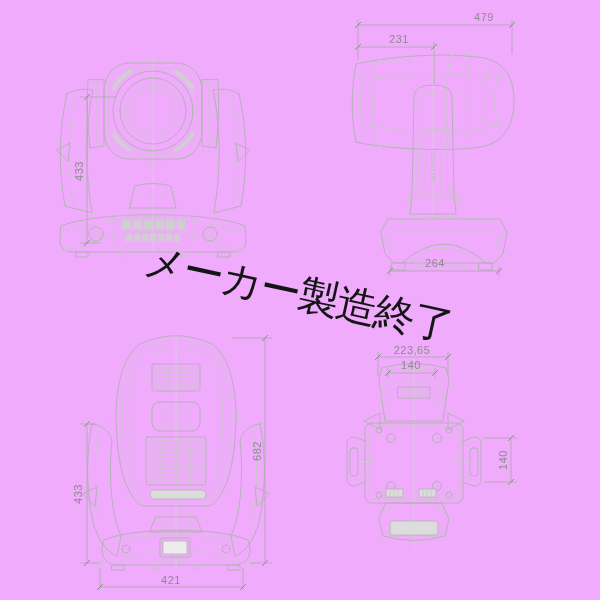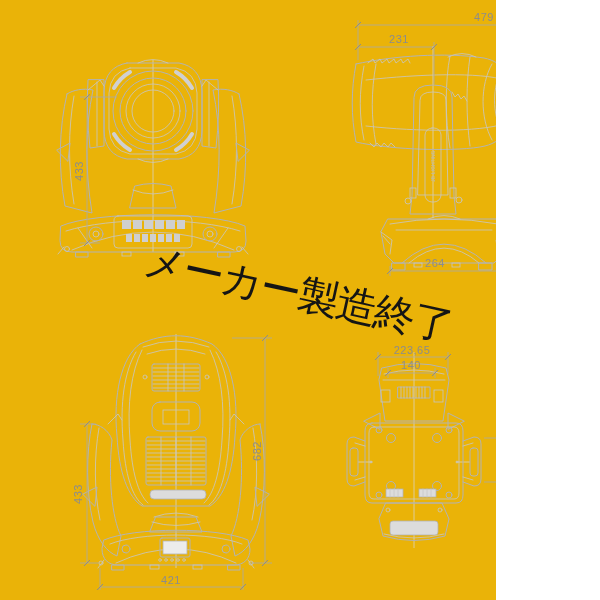--- a/index.html
+++ b/index.html
@@ -1,16 +1,16 @@
 <!DOCTYPE html>
 <html><head>
 <meta charset="utf-8">
 <style>
   html,body{margin:0;padding:0;background:#ffffff;}
-  #canvas{position:relative;width:496px;height:600px;background:#eab308;overflow:hidden;
+  #canvas{position:relative;width:600px;height:600px;background:#f0abfc;overflow:hidden;
           font-family:"Liberation Sans", sans-serif;}
   svg{position:absolute;left:0;top:0;}
   .outline{stroke:#b3b3b3;stroke-width:1;fill:none;stroke-linecap:round;stroke-linejoin:round;}
   .detail{stroke:#c6c6c6;stroke-width:0.8;fill:none;stroke-linecap:round;}
   .thick{stroke:#d0d0d0;stroke-width:4;fill:none;stroke-linecap:round;}
   .fillbar{fill:#dcdcdc;stroke:#b3b3b3;stroke-width:0.8;}
   .pixel{fill:#cfcfcf;stroke:none;}
   .screen{fill:#ececec;stroke:#b3b3b3;stroke-width:0.8;}
   .center{stroke:#d8d8d8;stroke-width:0.7;fill:none;}
   .dimline{stroke:#a9a9a9;stroke-width:0.8;fill:none;}

